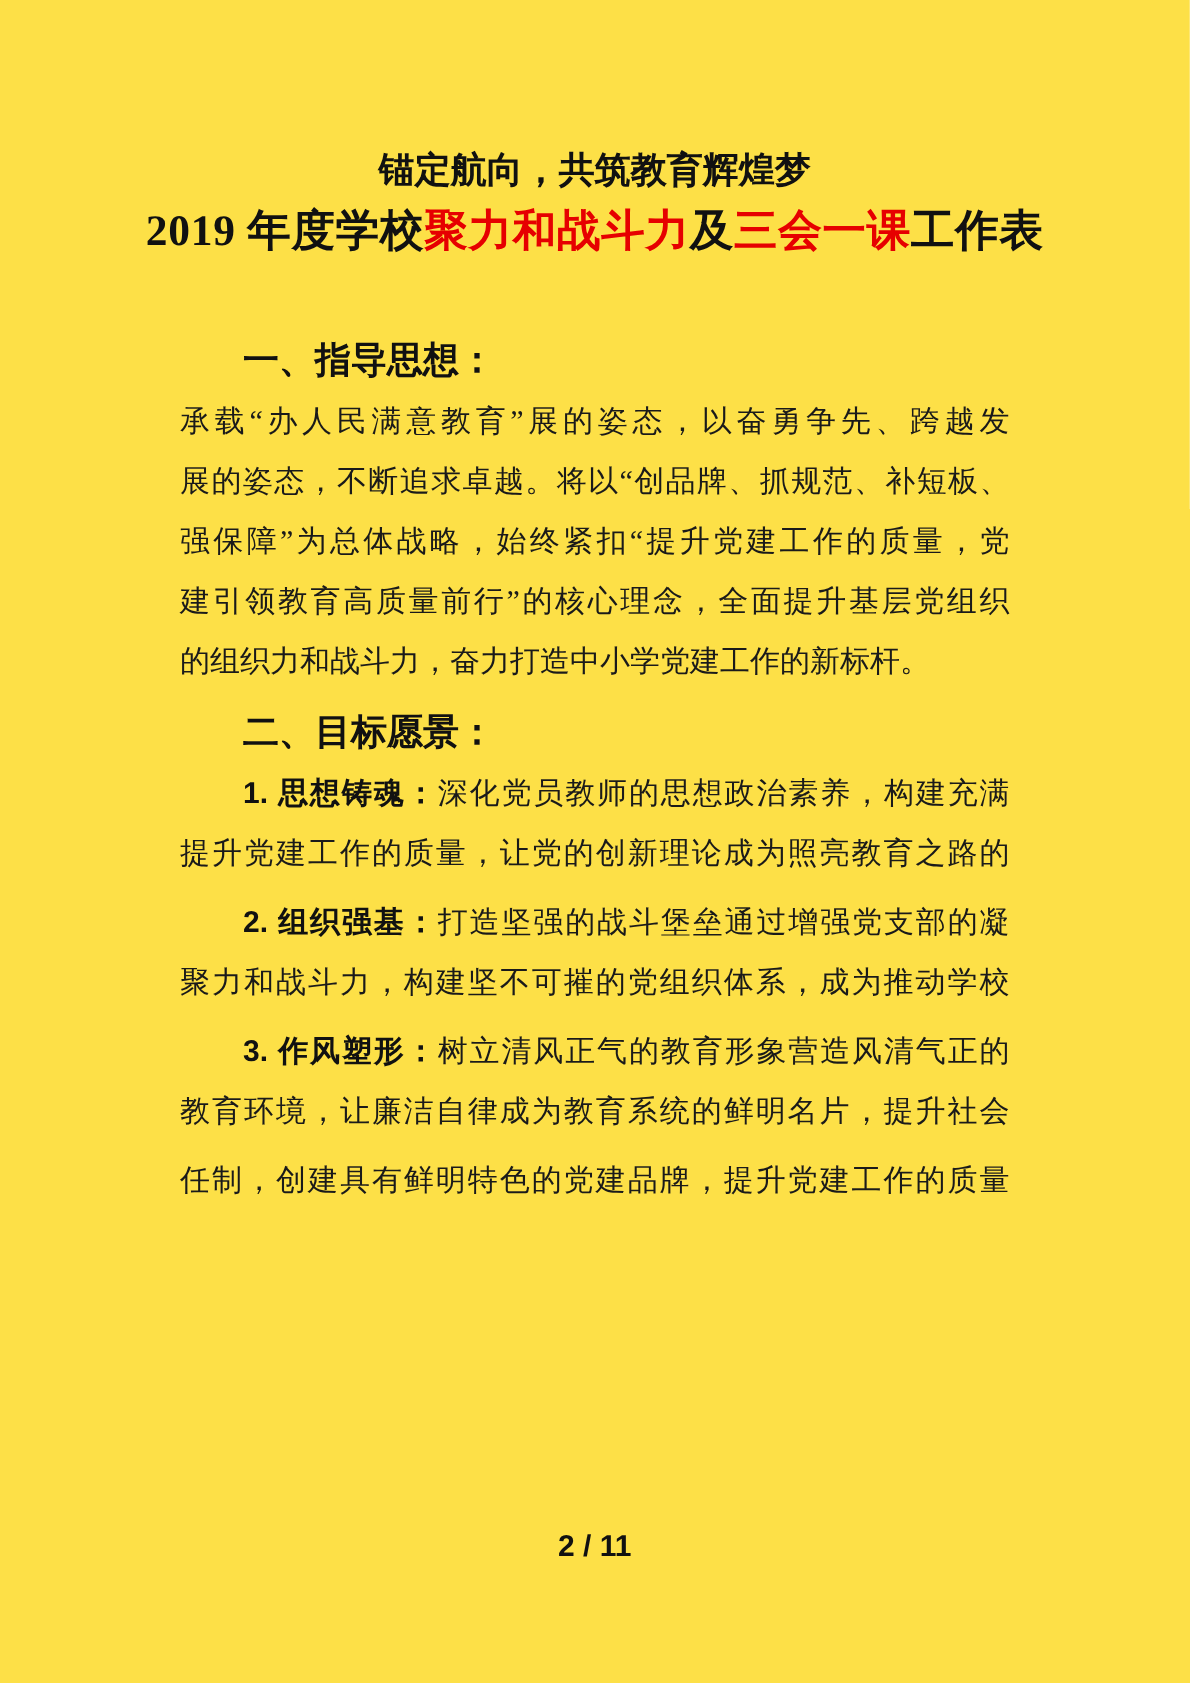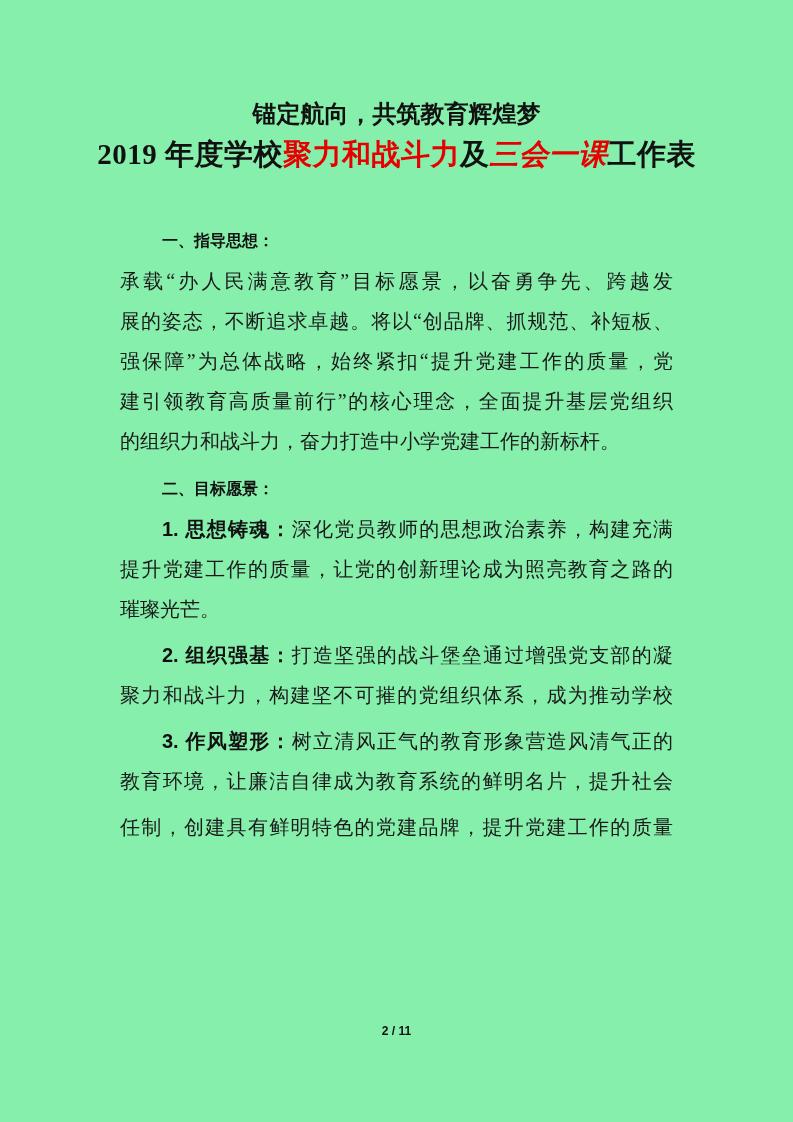--- a/index.html
+++ b/index.html
@@ -5,21 +5,21 @@
   html, body { margin: 0; padding: 0; }
   body {
     width: 793px;
     height: 1122px;
     background: #ffffff;
     position: relative;
     overflow: hidden;
     font-family: "Liberation Serif", "DejaVu Serif", serif;
     color: #111111;
   }
-  .page { position: absolute; inset: 0; background: #86efac; }
+  .page { position: absolute; inset: 0; background: #fde047; }
 
   .title1 {
     position: absolute;
     top: 99px; left: 0; right: 0;
     margin: 0;
     text-align: center;
     font-family: "Liberation Sans", "DejaVu Sans", sans-serif;
     font-weight: 700;
     font-size: 24px;
     line-height: 30px;
@@ -41,21 +41,21 @@
 
   .content {
     position: absolute;
     top: 221px;
     left: 120px;
     width: 553px;
   }
   .heading {
     font-family: "Liberation Sans", "DejaVu Sans", sans-serif;
     font-weight: 700;
-    font-size: 16px;
+    font-size: 24px;
     line-height: 40px;
     padding-left: 42px;
     color: #111111;
   }
   .heading:not(:first-child) { margin-top: 8px; }
   .para { margin: 0; }
   .para + .para { margin-top: 6px; }
   .line {
     font-size: 20px;
     line-height: 40px;
@@ -70,45 +70,44 @@
     font-family: "Liberation Sans", "DejaVu Sans", sans-serif;
     font-weight: 700;
     color: #111111;
   }
   .footer {
     position: absolute;
     top: 1020px; left: 0; right: 0;
     text-align: center;
     font-family: "Liberation Sans", "DejaVu Sans", sans-serif;
     font-weight: 700;
-    font-size: 12px;
+    font-size: 20px;
     line-height: 22px;
     color: #111111;
   }
 </style>
 </head>
 <body>
 
 <div class="page">
   <h1 class="title1">锚定航向，共筑教育辉煌梦</h1>
-  <h2 class="title2"><span>2019 年度学校</span><span class="red" style="color: rgb(230, 0, 0);">聚力和战斗力</span><span>及</span><span class="red" style="color: rgb(230, 0, 0); font-style: italic;">三会一课</span><span>工作表</span></h2>
+  <h2 class="title2"><span>2019 年度学校</span><span class="red" style="color: rgb(230, 0, 0);">聚力和战斗力</span><span>及</span><span class="red" style="color: rgb(230, 0, 0);">三会一课</span><span>工作表</span></h2>
   <div class="content">
       <div class="heading">一、指导思想：</div>
       <div class="para">
-        <div class="line">承载“办人民满意教育”目标愿景，以奋勇争先、跨越发</div>
+        <div class="line">承载“办人民满意教育”展的姿态，以奋勇争先、跨越发</div>
         <div class="line">展的姿态，不断追求卓越。将以“创品牌、抓规范、补短板、</div>
         <div class="line">强保障”为总体战略，始终紧扣“提升党建工作的质量，党</div>
         <div class="line">建引领教育高质量前行”的核心理念，全面提升基层党组织</div>
         <div class="line last">的组织力和战斗力，奋力打造中小学党建工作的新标杆。</div>
       </div>
       <div class="heading">二、目标愿景：</div>
       <div class="para">
         <div class="line first"><span class="item-label">1. 思想铸魂：</span>深化党员教师的思想政治素养，构建充满</div>
         <div class="line">提升党建工作的质量，让党的创新理论成为照亮教育之路的</div>
-        <div class="line last">璀璨光芒。</div>
       </div>
       <div class="para">
         <div class="line first"><span class="item-label">2. 组织强基：</span>打造坚强的战斗堡垒通过增强党支部的凝</div>
         <div class="line">聚力和战斗力，构建坚不可摧的党组织体系，成为推动学校</div>
       </div>
       <div class="para">
         <div class="line first"><span class="item-label">3. 作风塑形：</span>树立清风正气的教育形象营造风清气正的</div>
         <div class="line">教育环境，让廉洁自律成为教育系统的鲜明名片，提升社会</div>
       </div>
       <div class="para">

